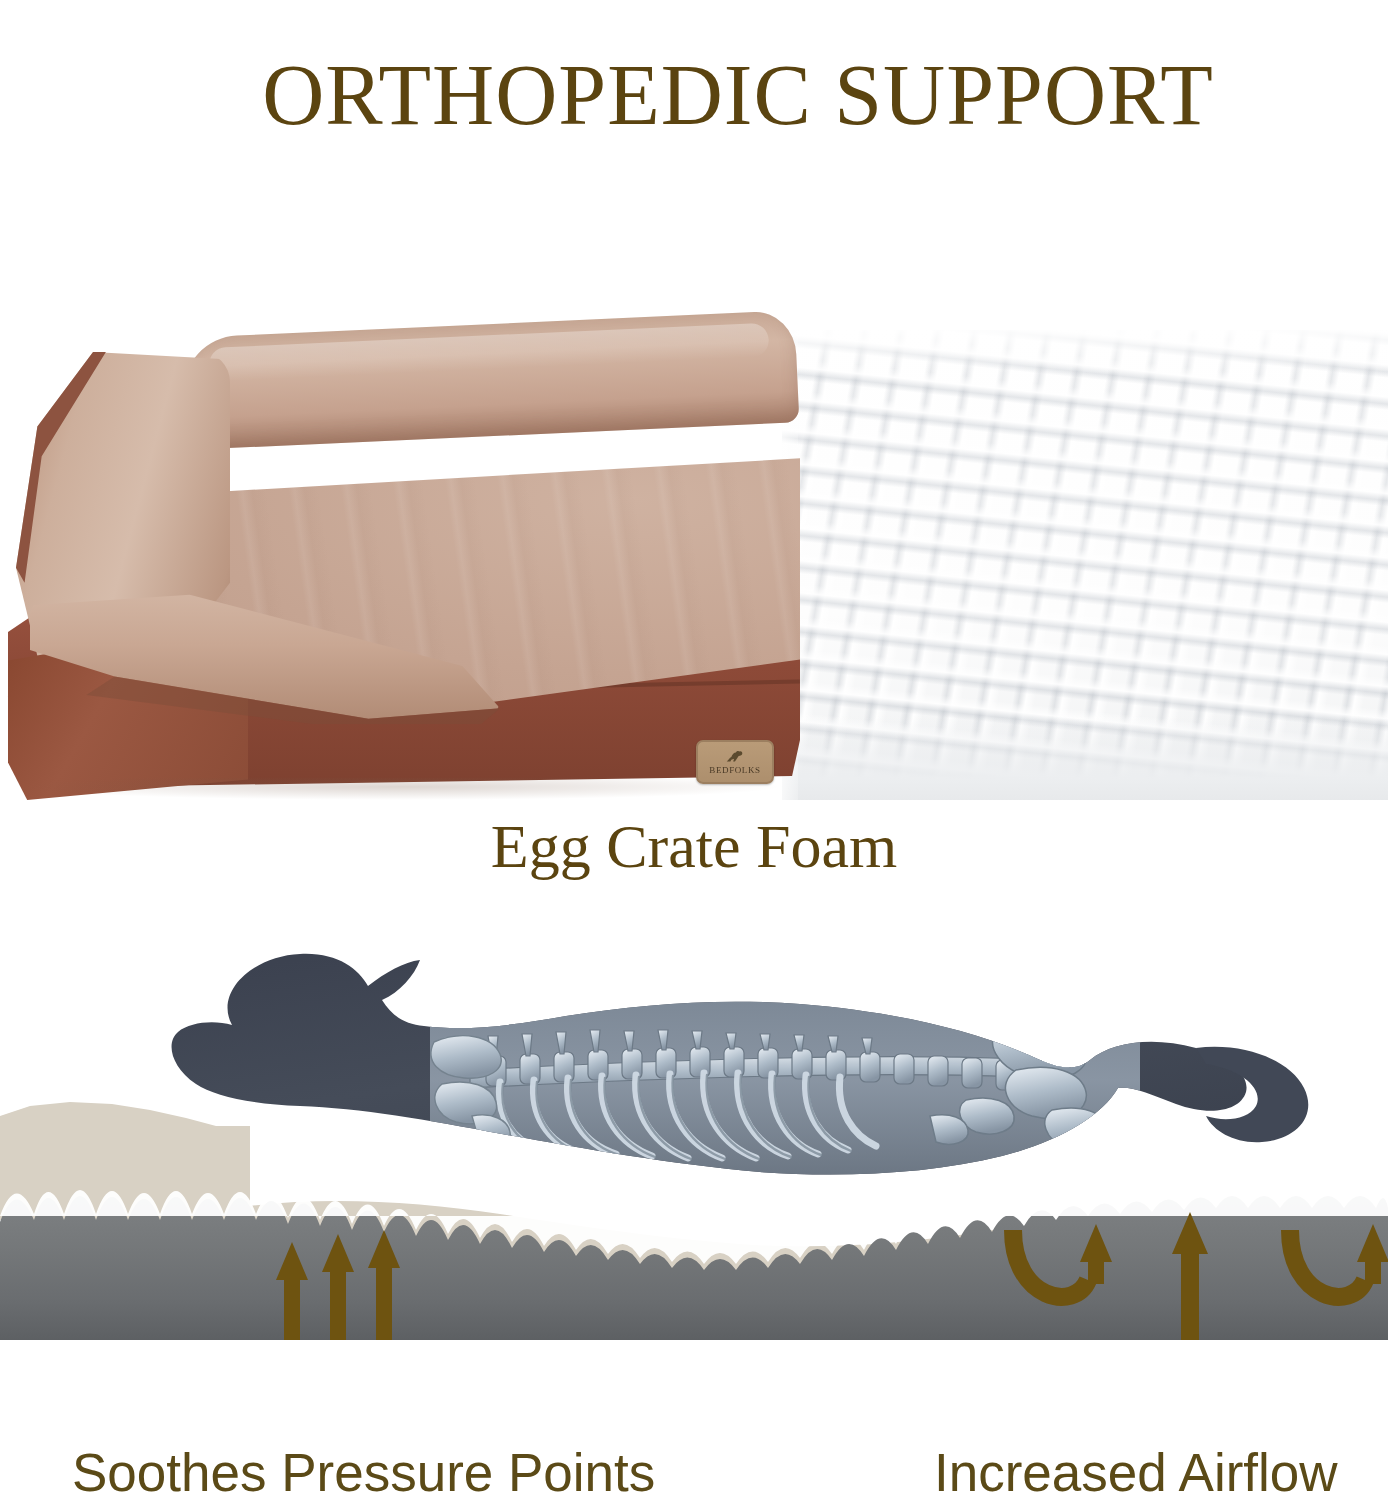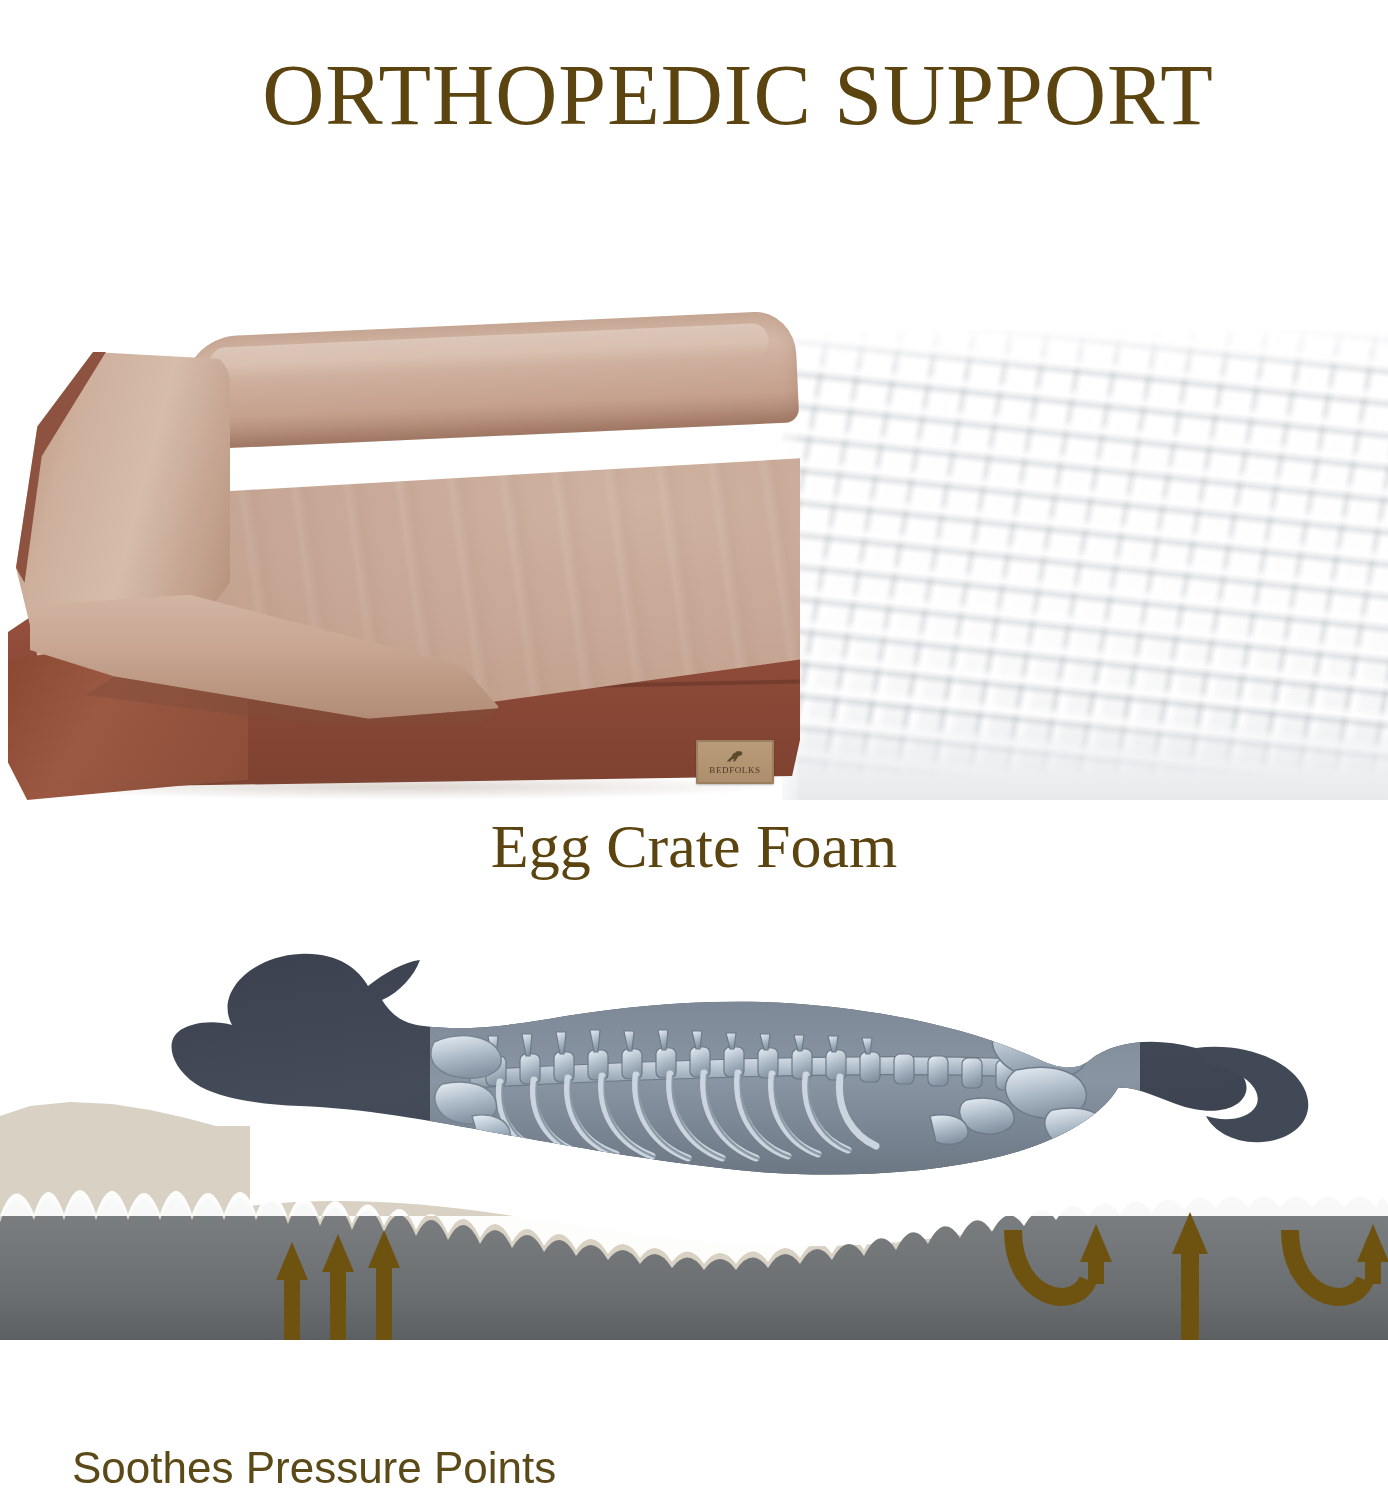--- a/index.html
+++ b/index.html
@@ -252,21 +252,21 @@
   }
   
   .logo-tag {
     position: absolute;
     left: 696px;
     top: 740px;
     width: 74px;
     height: 40px;
     background: linear-gradient(to bottom, #b99b78 0%, #ad8f6d 100%);
     border: 2px solid #9c7f60;
-    border-radius: 1px;
+    border-radius: 7px;
     display: flex;
     flex-direction: column;
     align-items: center;
     justify-content: center;
     box-shadow: 0 1px 2px rgba(0,0,0,.25);
   }
   .logo-dog {
     width: 22px;
     height: 16px;
     margin-bottom: 1px;
@@ -300,21 +300,21 @@
     top: 920px;
     width: 1388px;
     height: 420px;
   }
   .cs-svg { display: block; }
 
   
   .caption {
     position: absolute;
     font-family: "Liberation Sans", sans-serif;
-    font-size: 44px;
+    font-size: 53px;
     line-height: 1;
     color: #5b4a17;
     white-space: nowrap;
   }
   .caption-left  { left: 72px;  top: 1446px; }
   .caption-right { left: 934px; top: 1446px; }
 </style>
 </head>
 <body>
 
@@ -593,14 +593,15 @@
       </g>
       <g fill="#6e5310">
         <path d="M1096 304 L1112 342 L1104 342 L1104 364 L1088 364 L1088 342 L1080 342 Z"></path>
         <path d="M1190 292 L1208 334 L1199 334 L1199 440 L1181 440 L1181 334 L1172 334 Z"></path>
         <path d="M1373 304 L1389 342 L1381 342 L1381 364 L1365 364 L1365 342 L1357 342 Z"></path>
       </g>
     </svg>
   </div>
 
   <div class="caption caption-left">Soothes Pressure Points</div>
+  <div class="caption caption-right">Increased Airflow</div>
 
 </div>
 
 </body></html>

